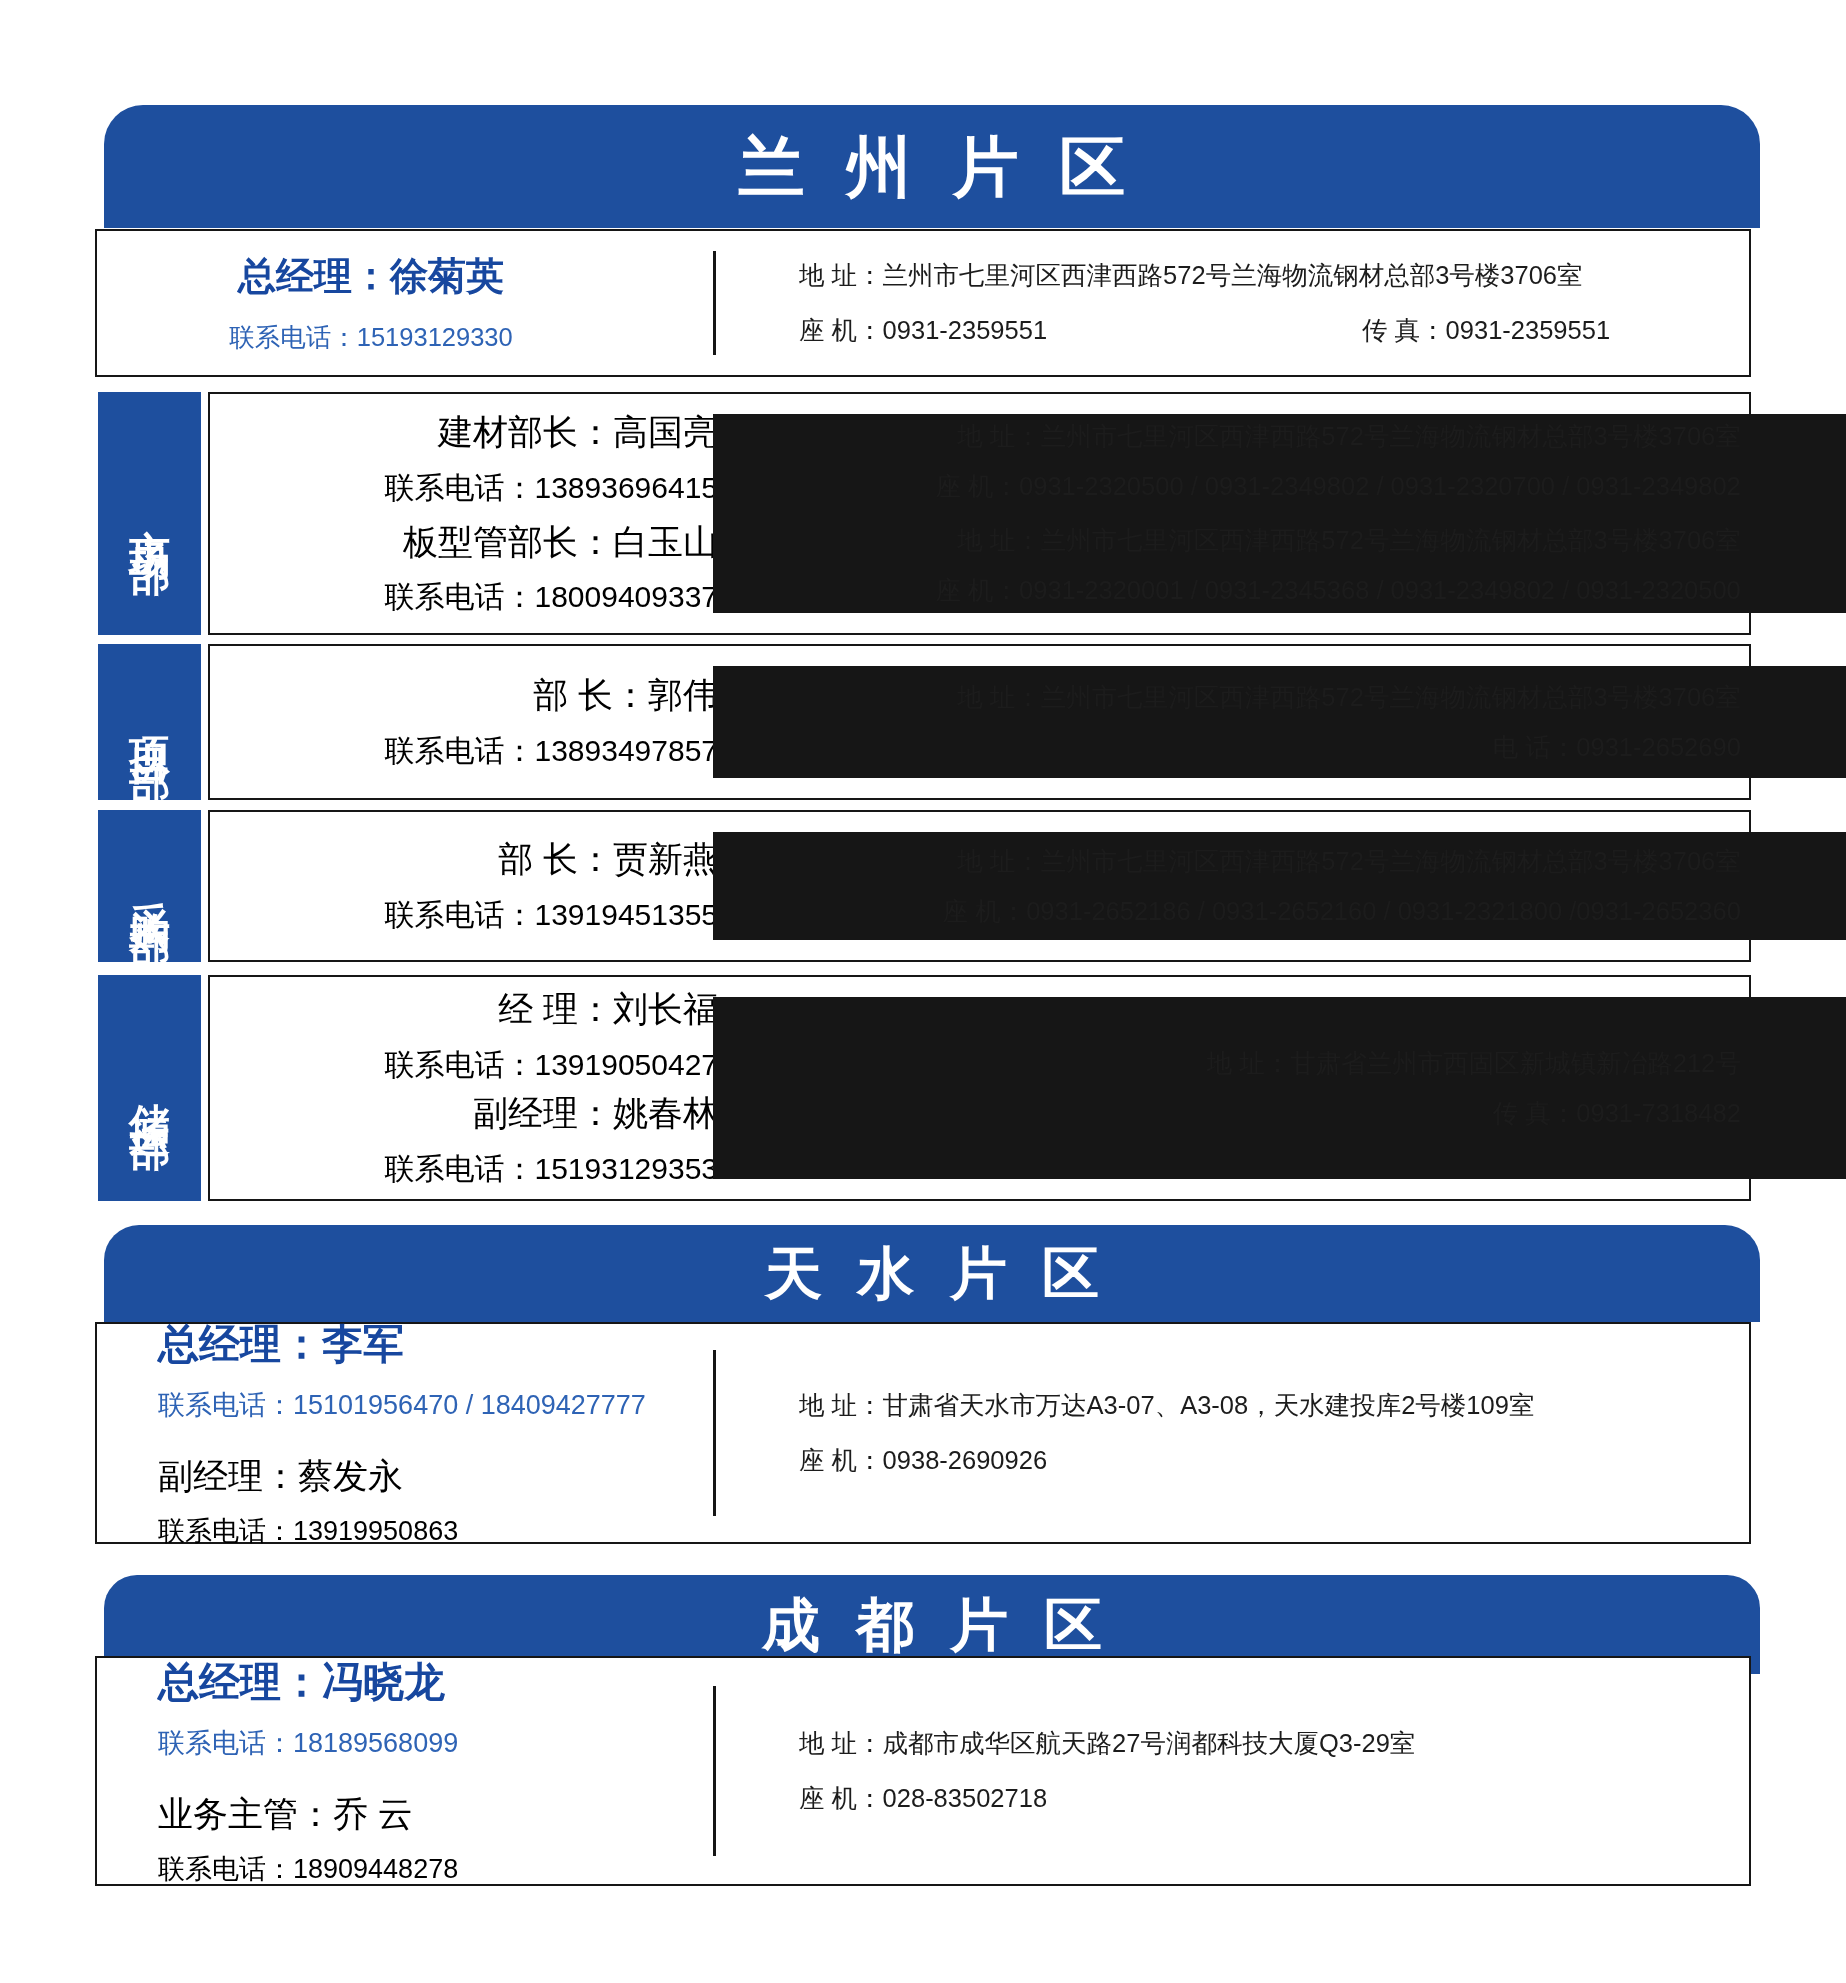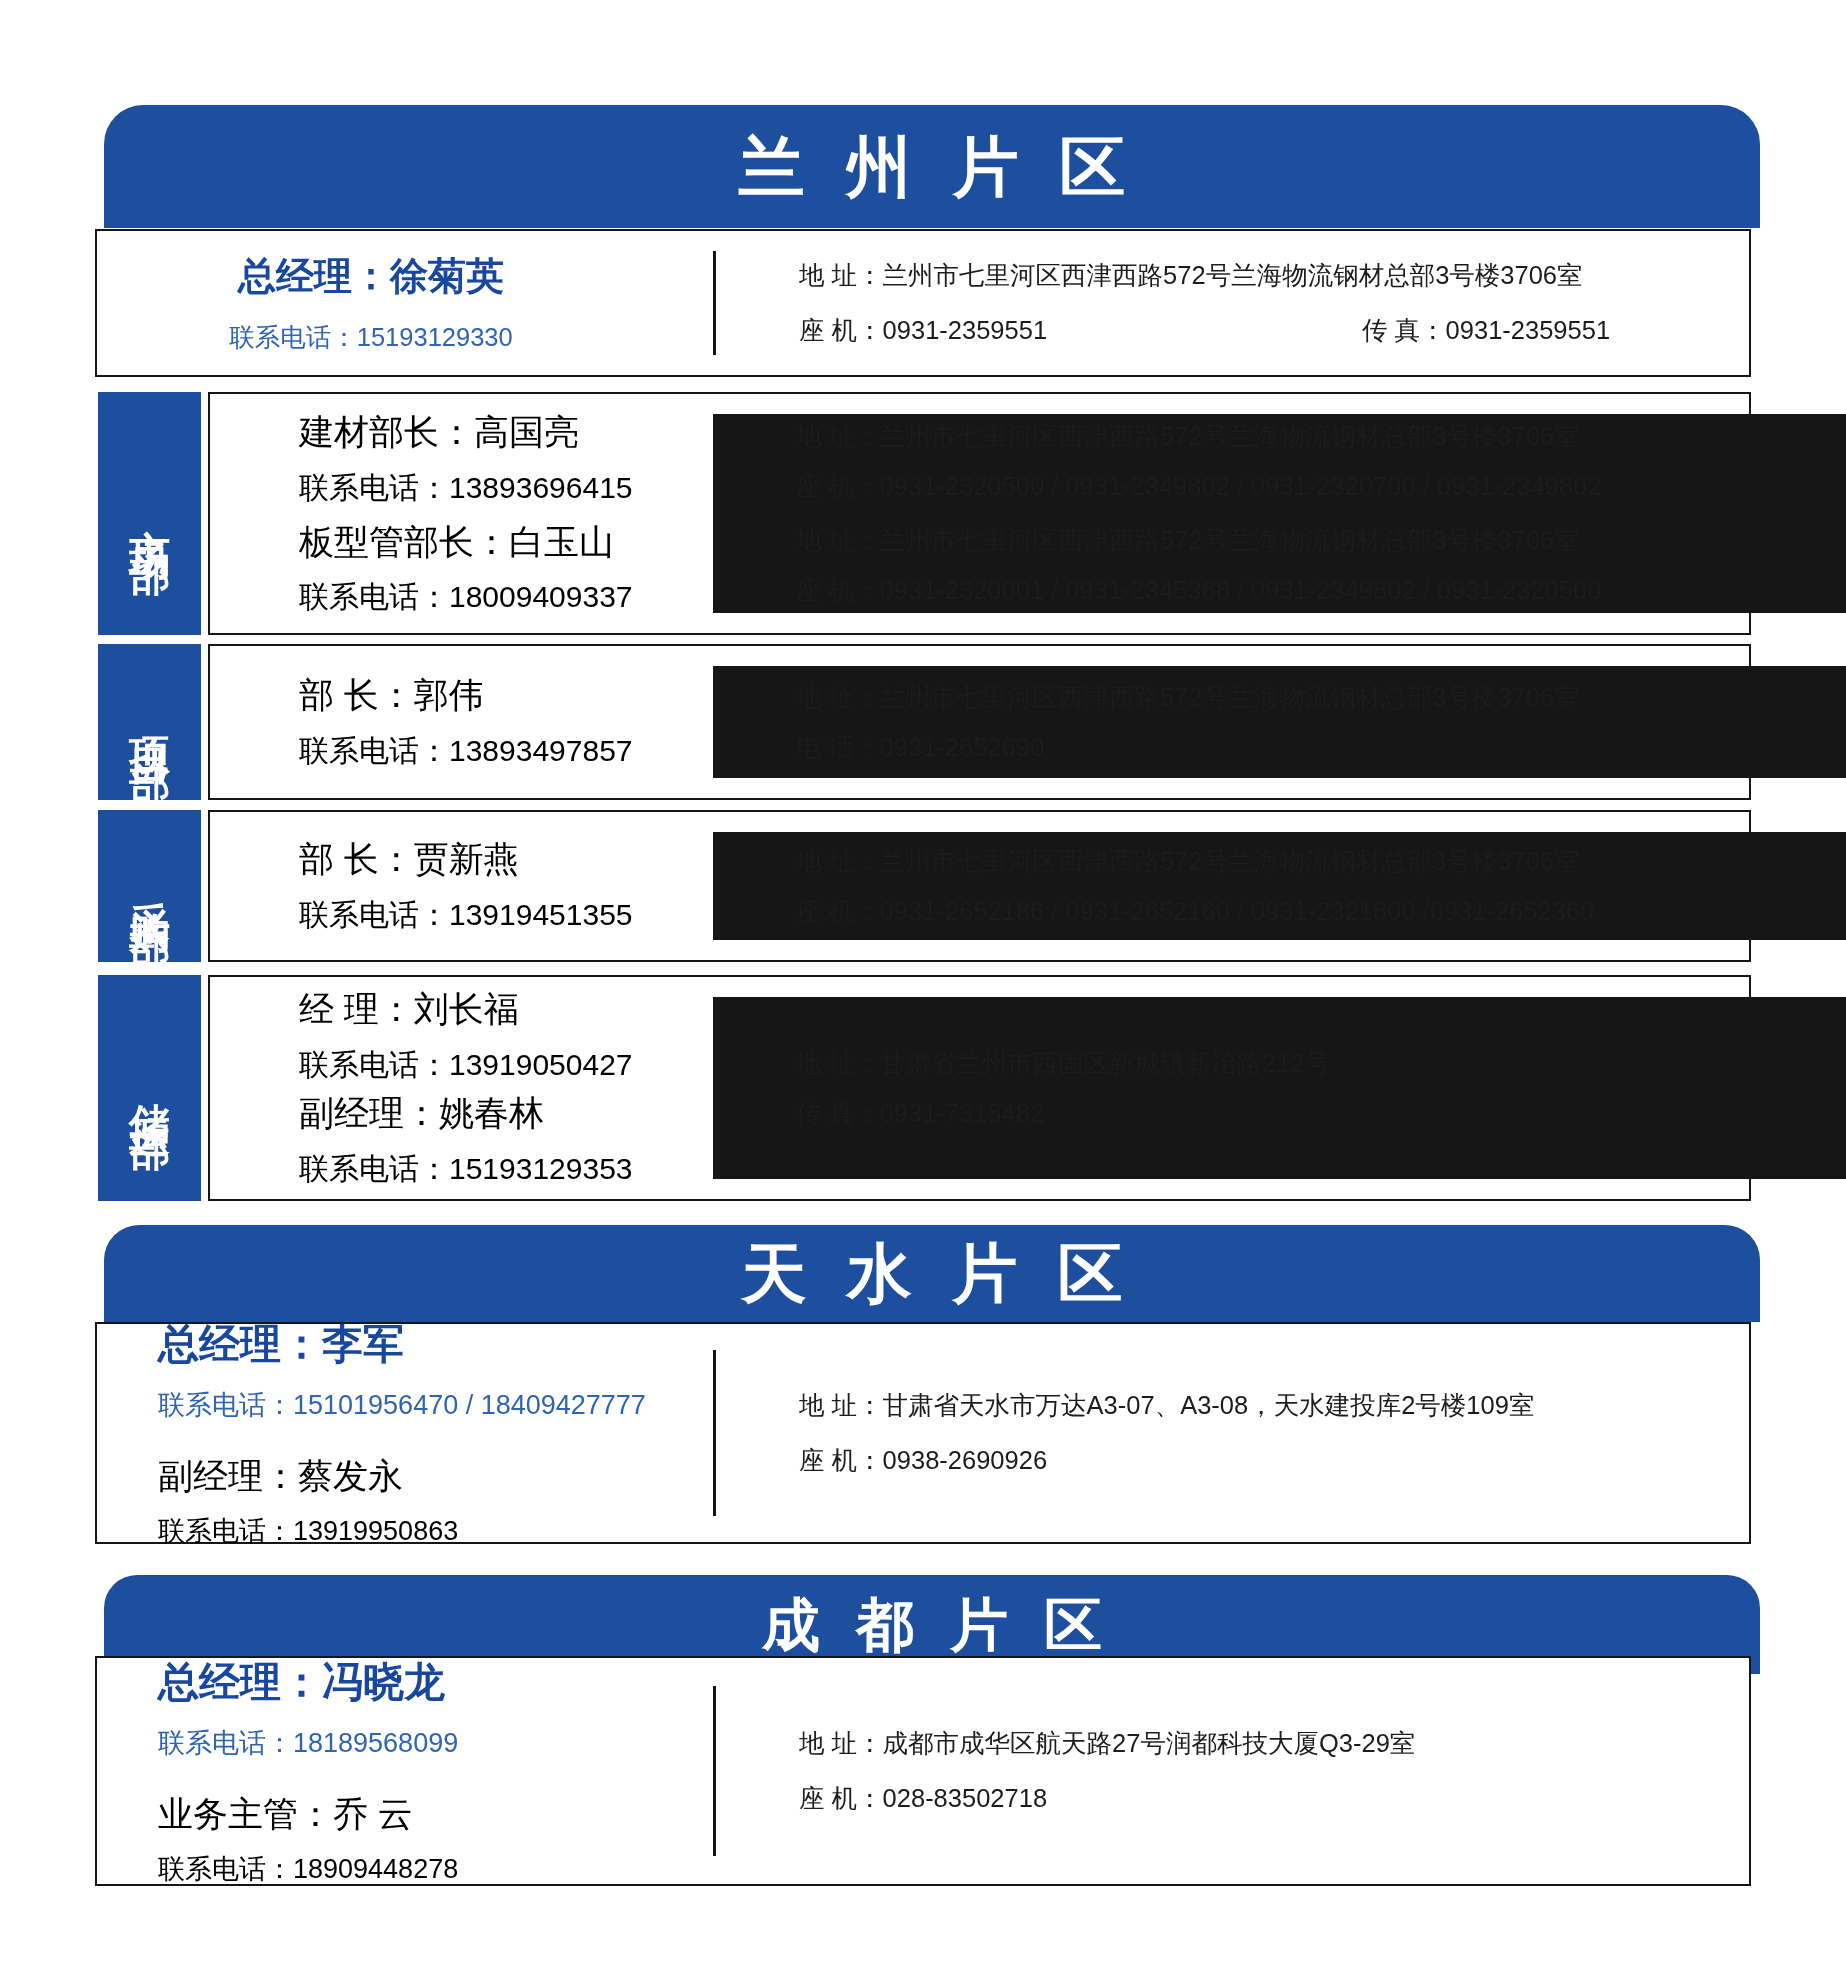--- a/index.html
+++ b/index.html
@@ -15,21 +15,21 @@
     position: absolute; left: 104px; width: 1656px;
     background: var(--header-blue, #1e4f9e);
     display: flex; align-items: center; justify-content: center;
   }
   .band-title {
     color: #fff; font-weight: bold; line-height: 1;
     letter-spacing: 0.62em; text-indent: 0.62em;
     white-space: nowrap;
   }
   .t1 { font-size: 66px; }
-  .t2 { font-size: 65px; }
+  .t2 { font-size: 57px; }
   .t3 { font-size: 58px; }
   .box {
     position: absolute; left: 95px; width: 1656px;
     background: #fff;
     border: 2.5px solid var(--border, #161616);
     box-sizing: border-box;
   }
   .vdiv {
     position: absolute; width: 2.5px; top: 20px; bottom: 20px;
     background: var(--border, #161616);
@@ -64,21 +64,21 @@
     position: absolute; left: 3.3px; width: 103px; top: 0; bottom: 0;
     background: var(--header-blue, #1e4f9e);
     display: flex; align-items: center; justify-content: center;
   }
   .tab-text {
     writing-mode: vertical-rl; color: #fff; font-weight: bold;
     font-size: 41px; letter-spacing: 11.5px; line-height: 1;
   }
   .dept-box {
     position: absolute; left: 113px; right: 0; top: 0; bottom: 0;
-    background: #fff; border: 2.5px solid var(--border, #161616); box-sizing: border-box;
+    background: #fff; border: 2.5px solid var(--border, #161616); box-sizing: border-box; text-align: right;
   }
   .persons {
     position: absolute; left: 89px; top: 5px; bottom: 5px; width: 419px;
     display: flex; flex-direction: column; justify-content: space-evenly;
   }
   .p-name { font-size: 35px; color: #000; white-space: nowrap; }
   .p-phone { font-size: 30px; color: #000; margin-top: 11.5px; white-space: nowrap; }
   .contacts {
     position: absolute; left: 586px; right: 8.2px; top: 5px; bottom: 5px;
     display: flex; flex-direction: column; justify-content: space-evenly;

